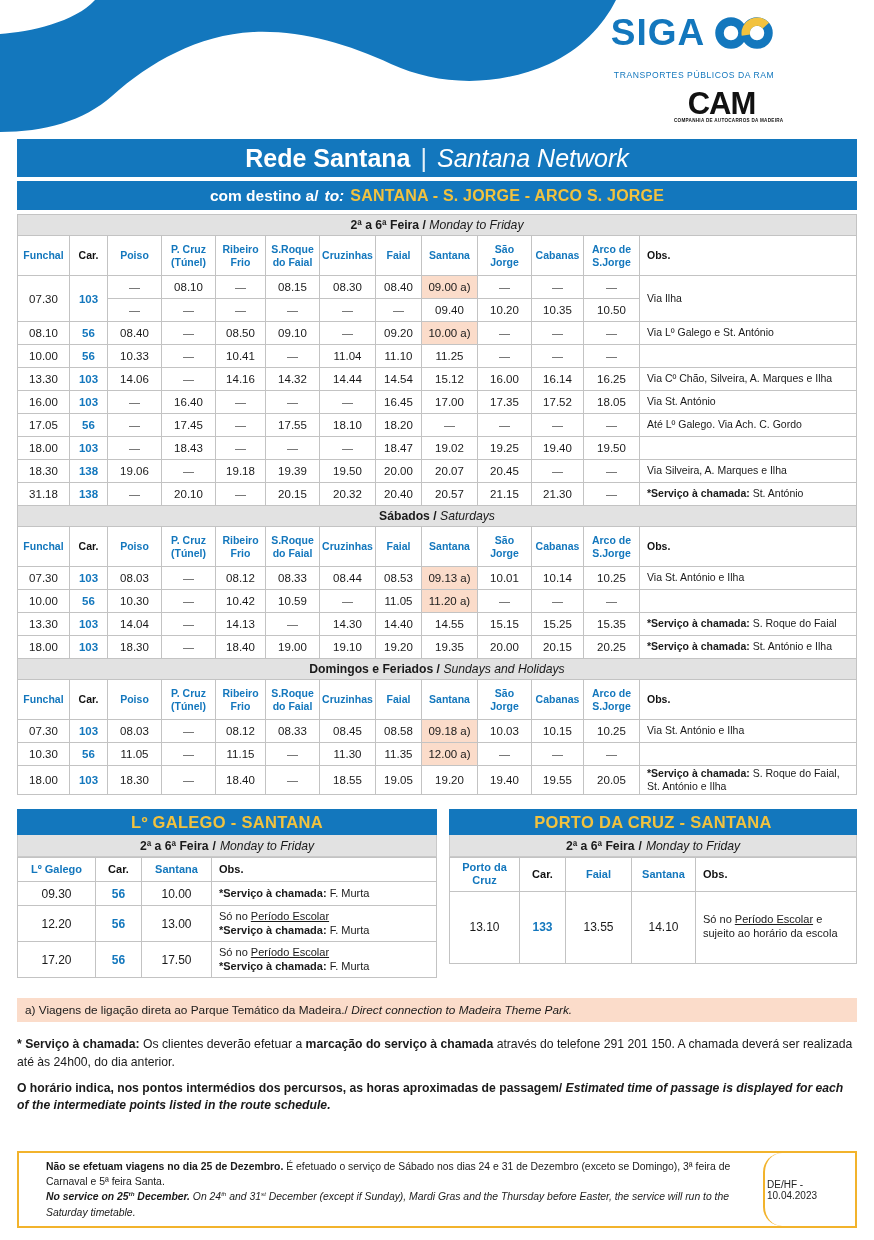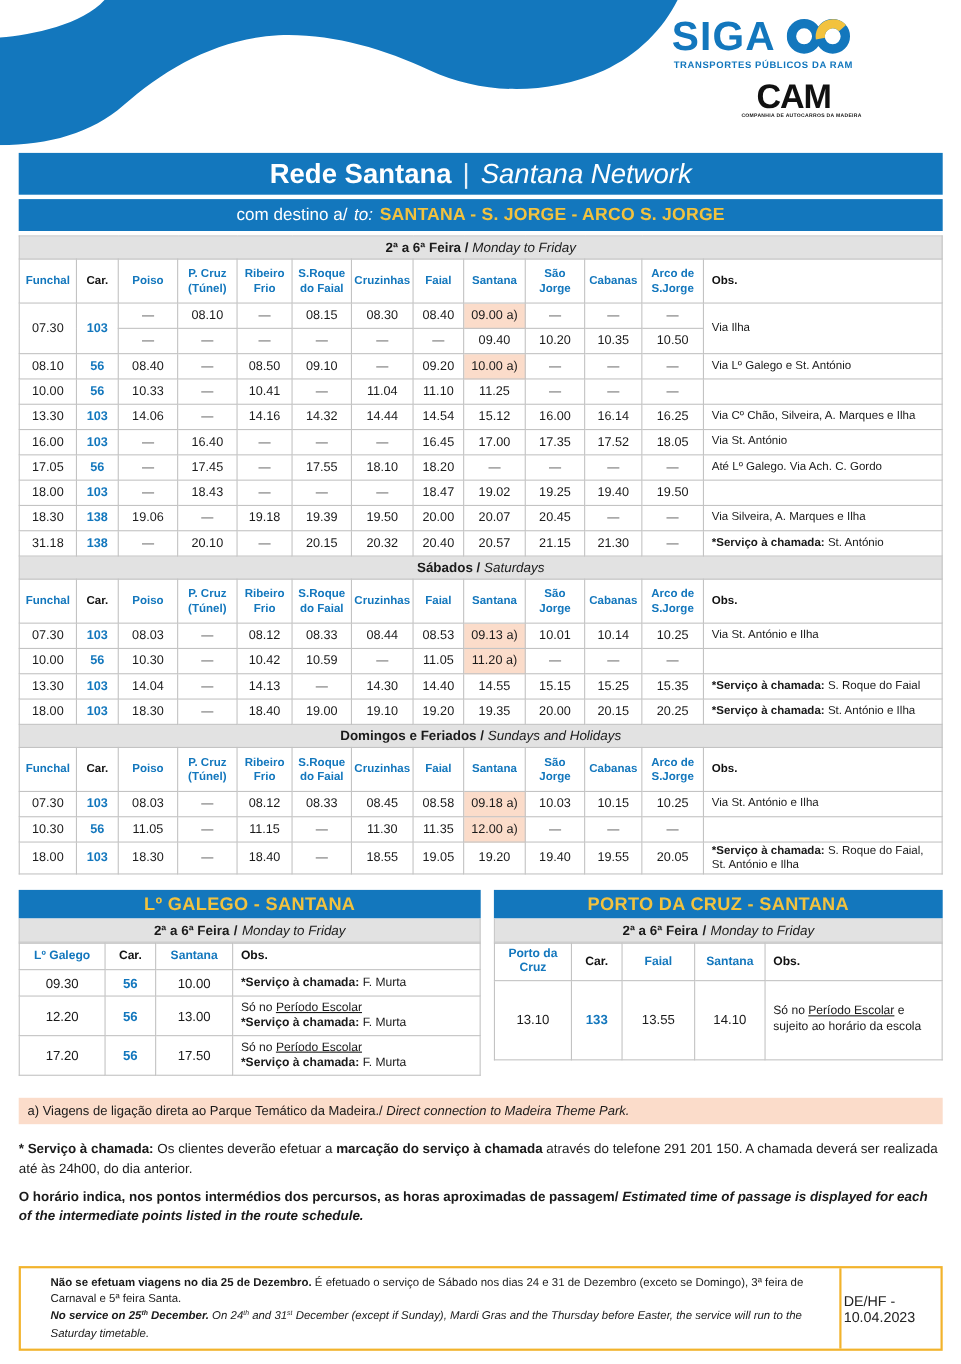--- a/index.html
+++ b/index.html
@@ -9,38 +9,38 @@
     font-family:"Liberation Sans", sans-serif; color:#1a1a1a;
   }
   .content { margin:0 17px; }
 
   
   .wave-wrap { position:relative; width:874px; height:130px; }
   .wave-wrap svg.wave { position:absolute; left:0; top:0; }
   .logos { position:absolute; right:40px; top:12px; width:280px; text-align:center; }
   .siga-row { display:flex; align-items:center; justify-content:center; gap:10px; }
   .siga-text { font-size:37px; font-weight:bold; color:#1377bd; letter-spacing:1px; }
-  .siga-sub { font-size:8.6px; font-weight:bold; color:#1377bd; letter-spacing:.55px; margin-top:0; }
+  .siga-sub { font-size:8.6px; font-weight:normal; color:#1377bd; letter-spacing:.55px; margin-top:16px; }
   .cam-block { margin-top:10px; margin-left:120px; width:95px; }
   .cam-text { font-size:31px; font-weight:bold; color:#111; letter-spacing:-1px; line-height:.9; }
   .cam-sub { font-size:4.6px; font-weight:bold; color:#111; letter-spacing:.28px; white-space:nowrap; }
 
   
   .title-bar {
     margin-top:9px; height:38px; background:#1377bd; color:#fff;
     display:flex; align-items:center; justify-content:center; font-size:25px;
   }
   .title-bar .pt { font-weight:bold; }
   .title-bar .sep { margin:0 10px; font-weight:300; opacity:.9; }
   .title-bar .en { font-style:italic; font-weight:500; }
   .dest-bar {
     margin-top:4px; height:29px; background:#1377bd; color:#fff;
     display:flex; align-items:center; justify-content:center; font-size:15.5px; gap:6px;
   }
-  .dest-bar .pre { font-weight:400; }
+  .dest-bar .pre { font-weight:700; }
   .dest-bar .pre-en { font-style:italic; }
   .dest-bar .route { color:#f2c23e; font-weight:bold; font-size:16px; letter-spacing:.2px; }
 
   
   table { border-collapse:collapse; table-layout:fixed; }
   th, td { border:1px solid #c3c3c3; }
   th { font-size:10.5px; color:#1377bd; font-weight:bold; white-space:pre-line; line-height:1.2; padding:3px 1px; text-align:center; }
   th.dark { color:#111; }
   th.obs-h { text-align:left; padding-left:7px; }
   td { font-size:11.5px; text-align:center; height:23px; padding:1px 2px; }
@@ -75,21 +75,21 @@
   sup { font-size:.6em; }
 
   
   .footer-box {
     position:absolute; left:17px; right:17px; bottom:12px; min-height:48px;
     border:2px solid #f2b32c; display:flex; background:#fff;
   }
   .footer-left { flex:1; padding:6px 27px; font-size:10.4px; line-height:1.45; }
   .footer-left .l2 { font-style:italic; }
   .footer-right { width:92px; border-left:2px solid #f2b32c; display:flex; align-items:center; justify-content:center;
-                  font-size:13px; color:#222; padding:2px; }
+                  font-size:10px; color:#222; padding:2px;border-radius:19px; }
 </style>
 </head>
 <body>
 
 <div class="wave-wrap">
   <svg class="wave" width="874" height="132" viewBox="0 0 874 132">
     <path d="M0,34 C30,32 75,22 95,0 L616,0 C603,26 580,50 549,64 C494,88 437,85 391,64 C346,43 299,30 253,32 C198,35 150,62 112,96 C84,121 44,132 0,132 Z" fill="#1377bd"></path>
   </svg>
   <div class="logos">
     <div class="siga-row">

